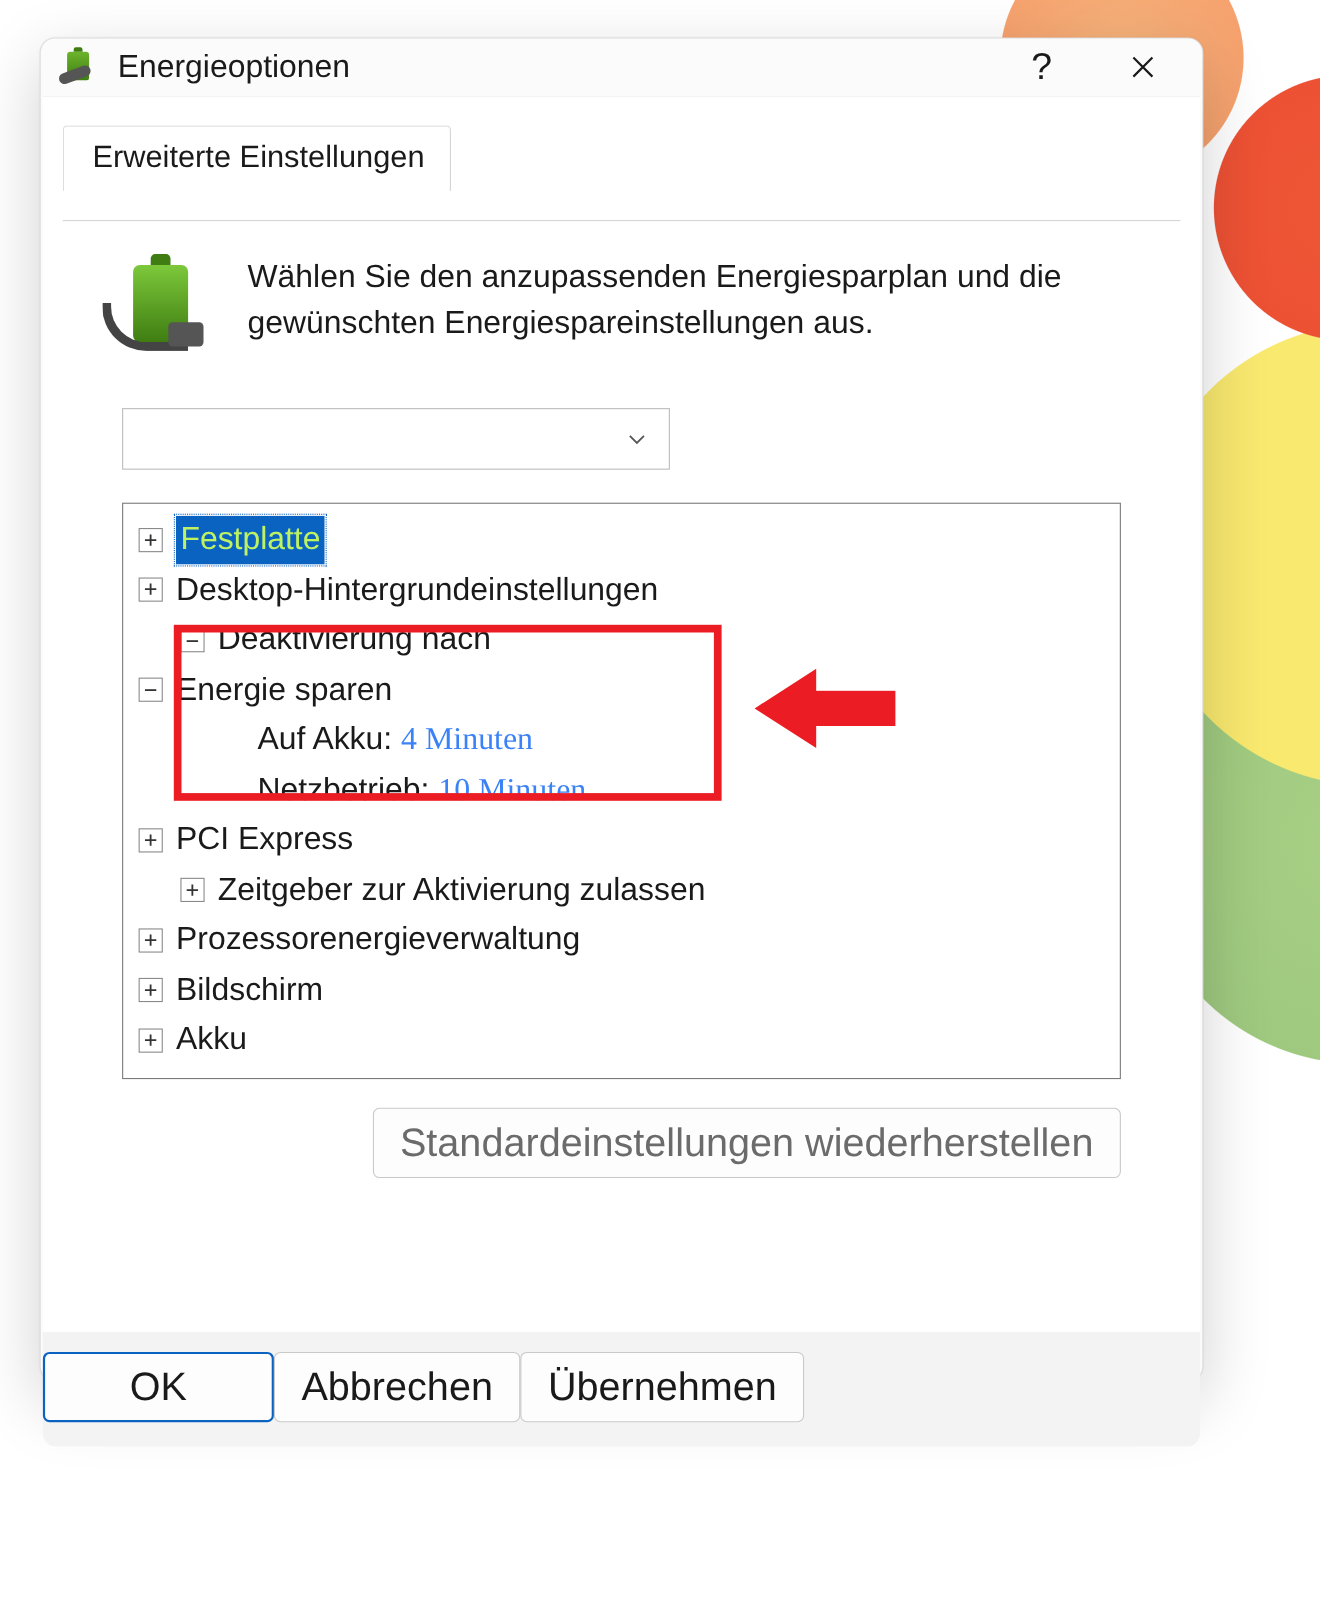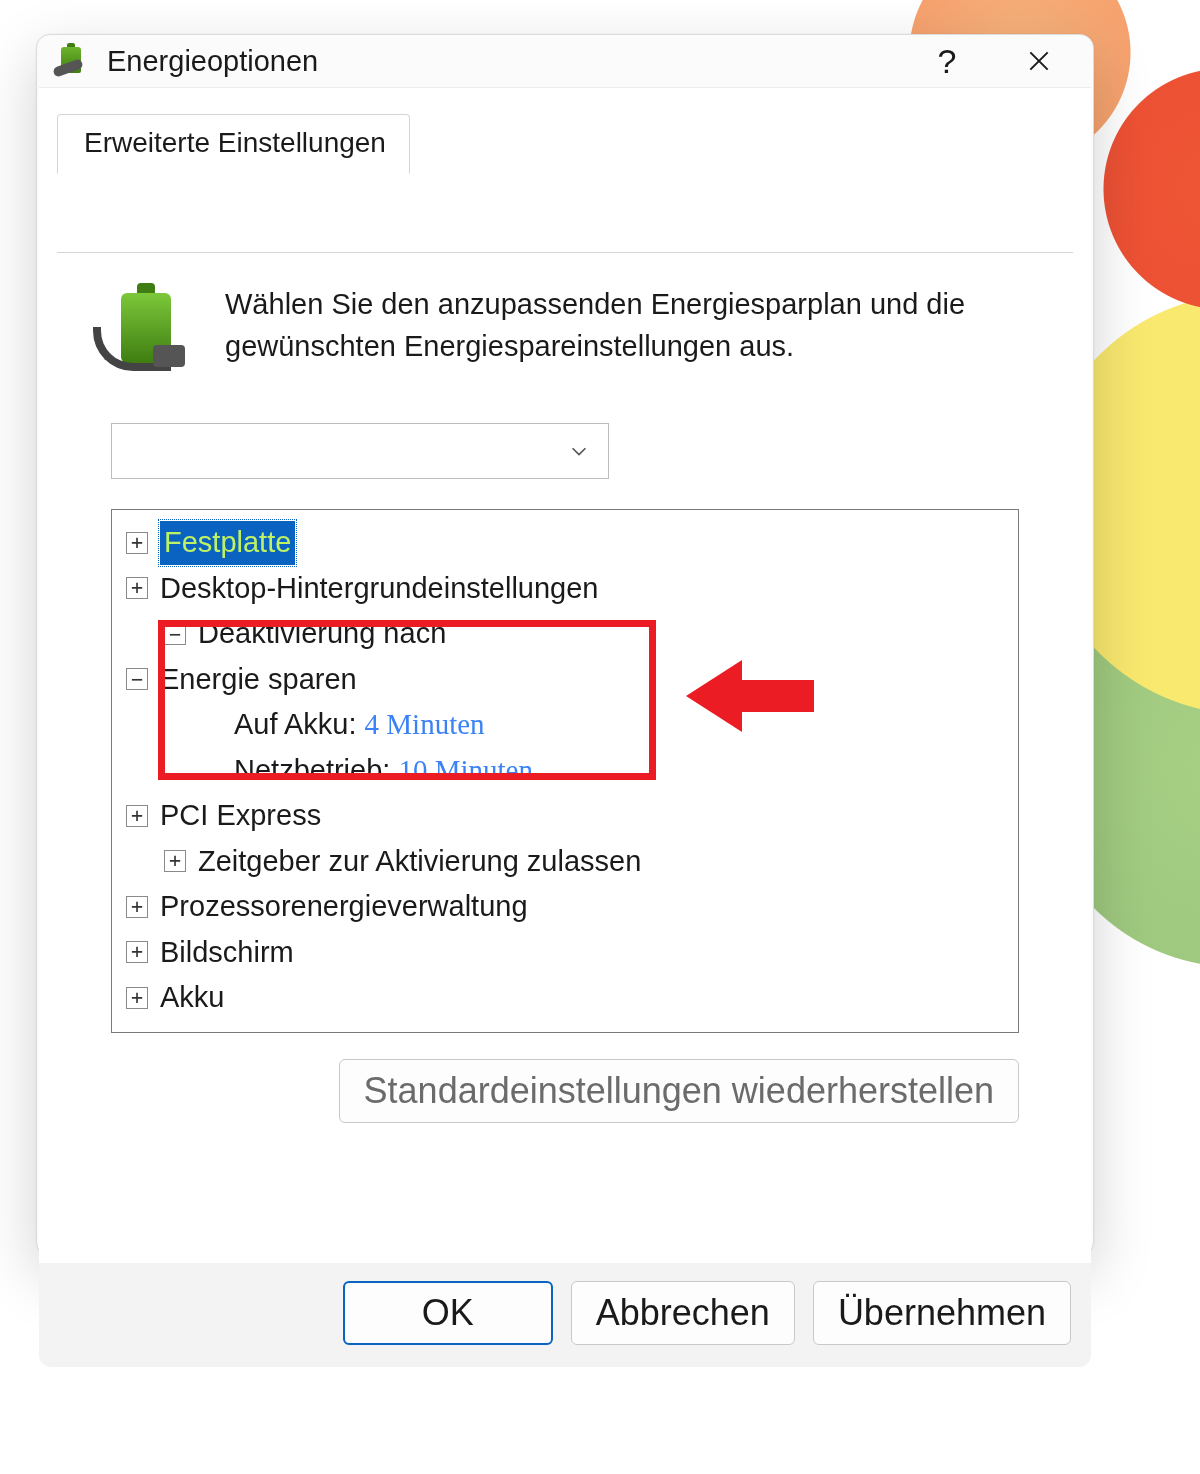--- a/index.html
+++ b/index.html
@@ -96,21 +96,21 @@
     border: 1px solid #d5d5d5;
     border-bottom: 1px solid #ffffff;
     background:#ffffff;
     border-radius: 4px 4px 0 0;
     font-size: 28px;
     color:#1a1a1a;
     z-index: 2;
   }
   .tabpage {
     border-top: 1px solid #d5d5d5;
-    margin-top: 82px;
+    margin-top: 30px;
     padding: 30px 42px 0 42px;
   }
 
   
   .intro { display:flex; gap: 30px; margin-bottom: 44px; }
   .intro .big-icon { width:96px; height:96px; flex:0 0 96px; position:relative; }
   .intro .big-icon .batt {
     position:absolute; left:22px; top:10px; width:50px; height:70px;
     background: linear-gradient(#7cc83a,#3f7d12);
     border-radius:6px;
@@ -221,21 +221,21 @@
     color:#1a1a1a;
     padding: 9px 42px;
   }
 
   
   .footer {
     border-top: none;
     padding: 18px 20px 22px 0;
     background:#f3f3f3;
     border-radius: 0 0 12px 12px;
-    display:flex; justify-content:flex-end; gap: 18px;
+    display:flex; 
     margin: 130px -18px 0 -18px;
   }
   .footer button.win { min-width: 210px; }
 
 </style>
 </head>
 <body>
 
 <div class="desktop">
 

